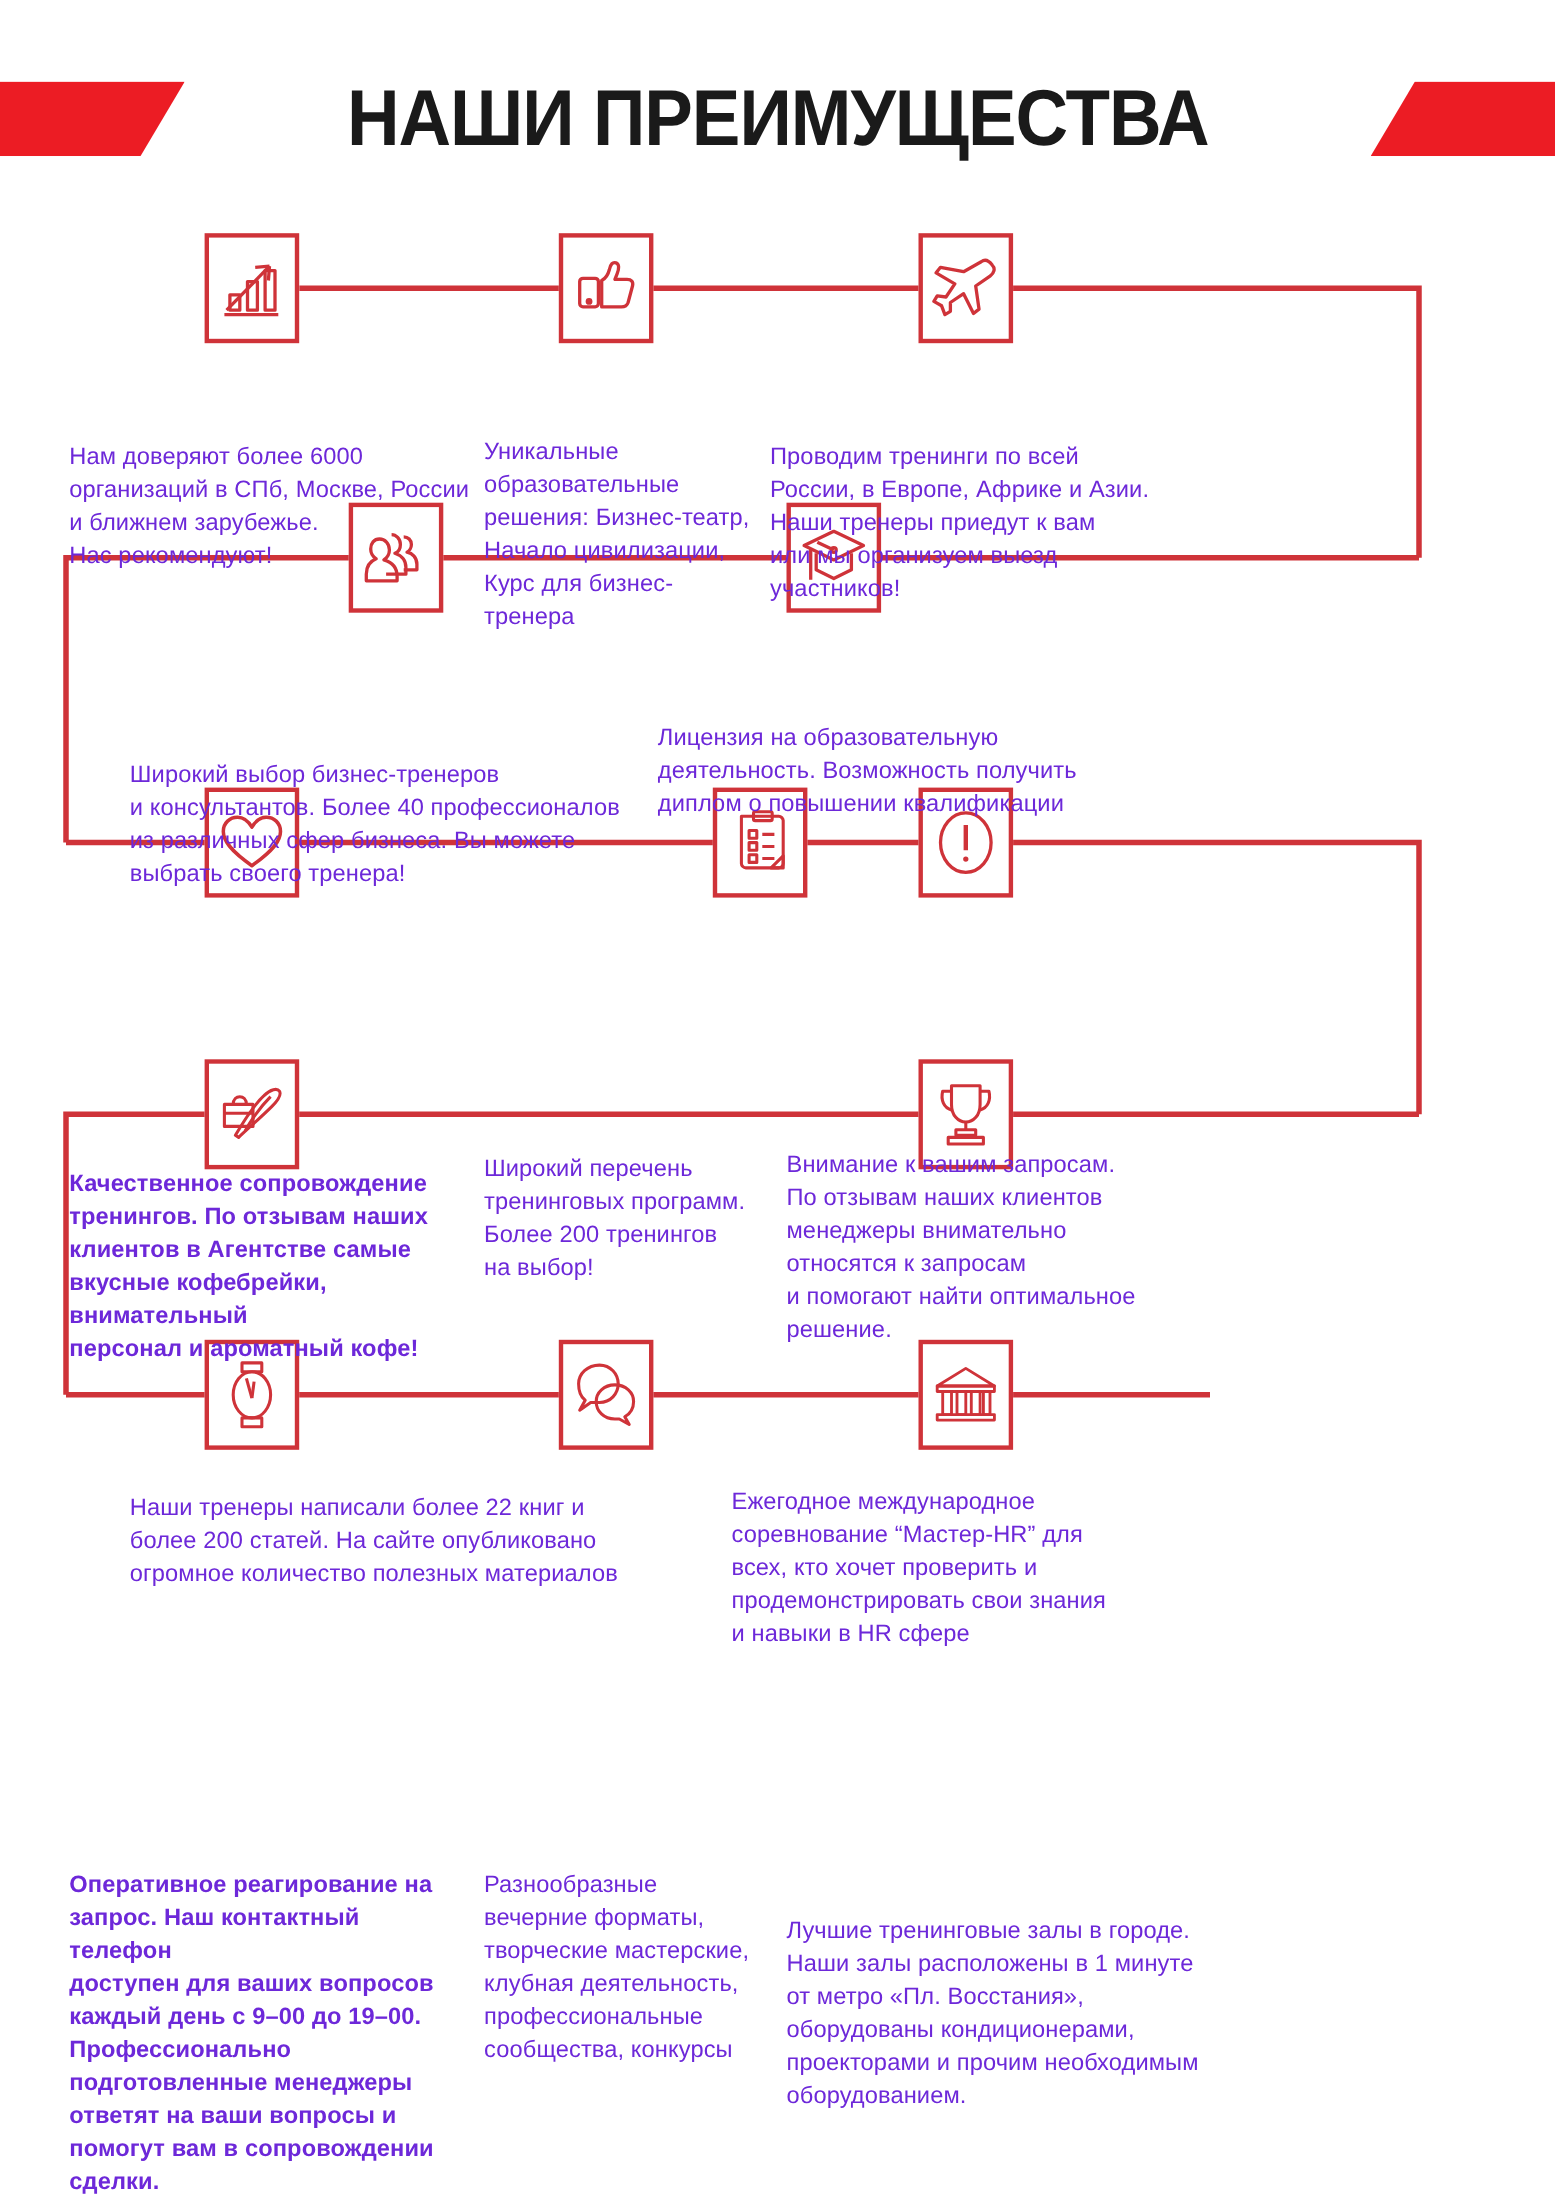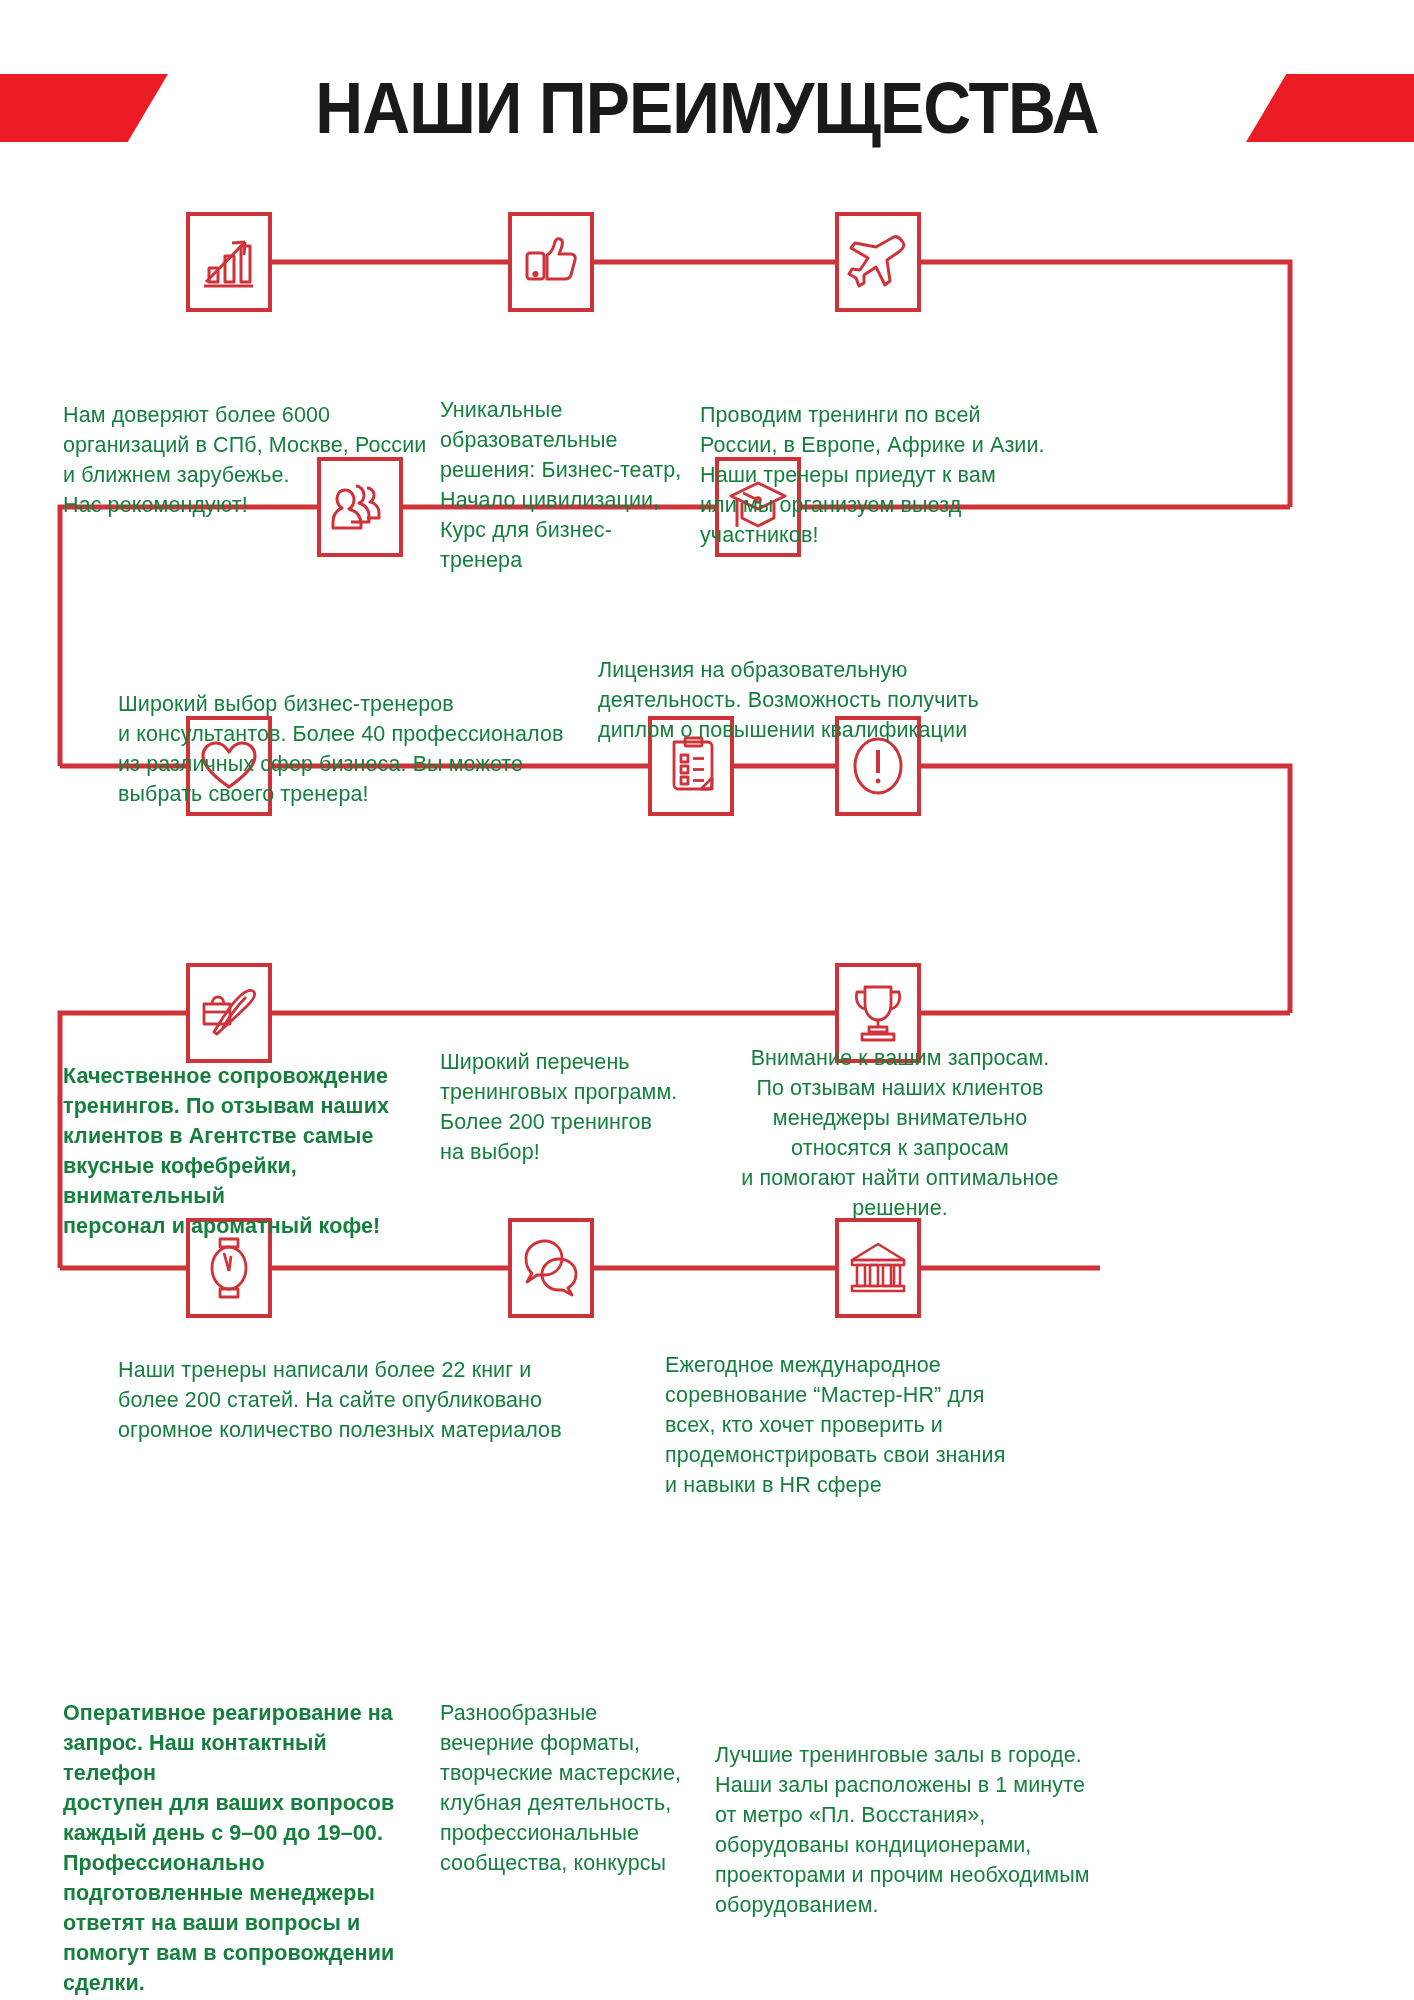--- a/index.html
+++ b/index.html
@@ -53,21 +53,21 @@
     background:#ffffff;
     display:flex;align-items:center;justify-content:center;
   }
   .icon-box svg{display:block;}
 
   
   .tx{
     position:absolute;
     font-size:21.5px;
     line-height:30px;
-    color:#15803d;
+    color:#6d28d9;
     white-space:pre-line;
     letter-spacing:0.1px;
   }
 </style>
 </head>
 <body>
 
 <div class="header">
   <div class="band-left"></div>
   <div class="band-right"></div>
@@ -303,21 +303,21 @@
 тренингов. По отзывам наших
 клиентов в Агентстве самые
 вкусные кофебрейки, внимательный
 персонал и ароматный кофе!</div>
 
 <div class="tx" style="left:440px;top:1047px;width:275px;">Широкий перечень
 тренинговых программ.
 Более 200 тренингов
 на выбор!</div>
 
-<div class="tx" style="left:715px;top:1043px;width:370px;text-align:center;">Внимание к вашим запросам.
+<div class="tx" style="left:715px;top:1043px;width:370px;">Внимание к вашим запросам.
 По отзывам наших клиентов
 менеджеры внимательно
 относятся к запросам
 и помогают найти оптимальное
 решение.</div>
 
 <div class="tx" style="left:118px;top:1355px;width:490px;">Наши тренеры написали более 22 книг и
 более 200 статей. На сайте опубликовано
 огромное количество полезных материалов</div>
 

